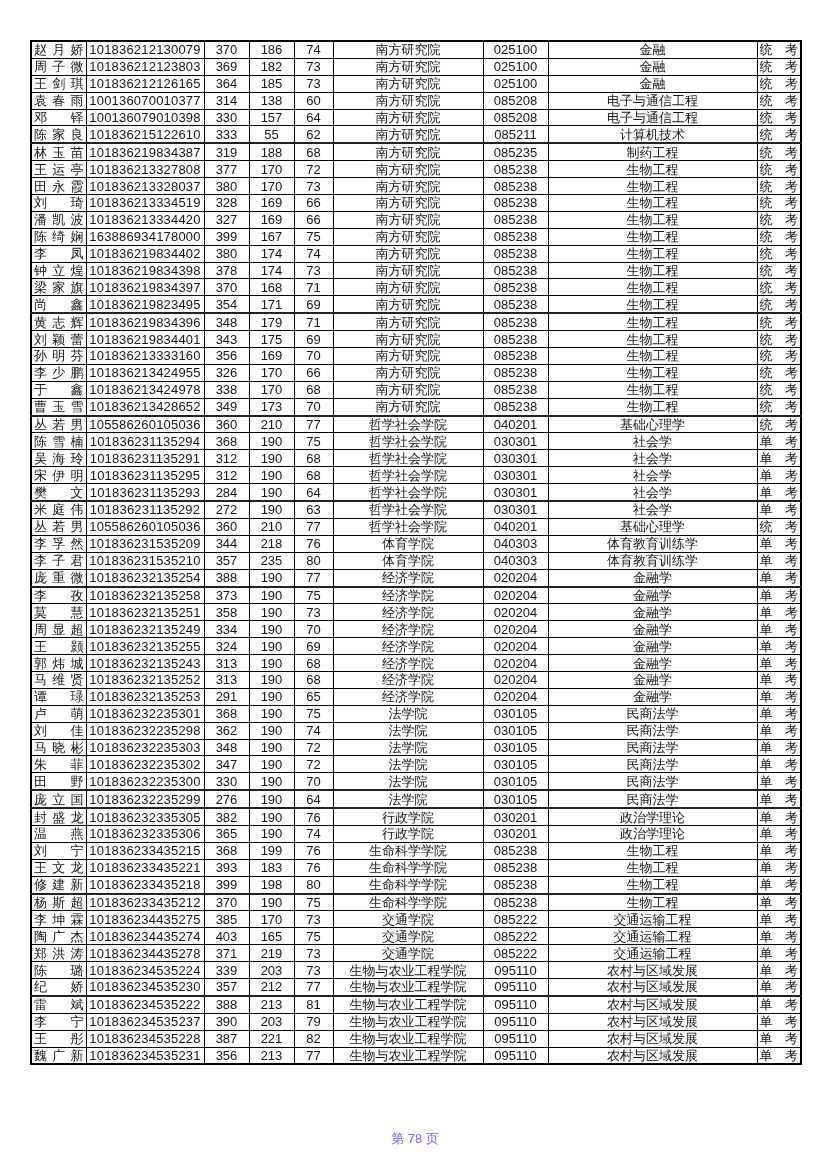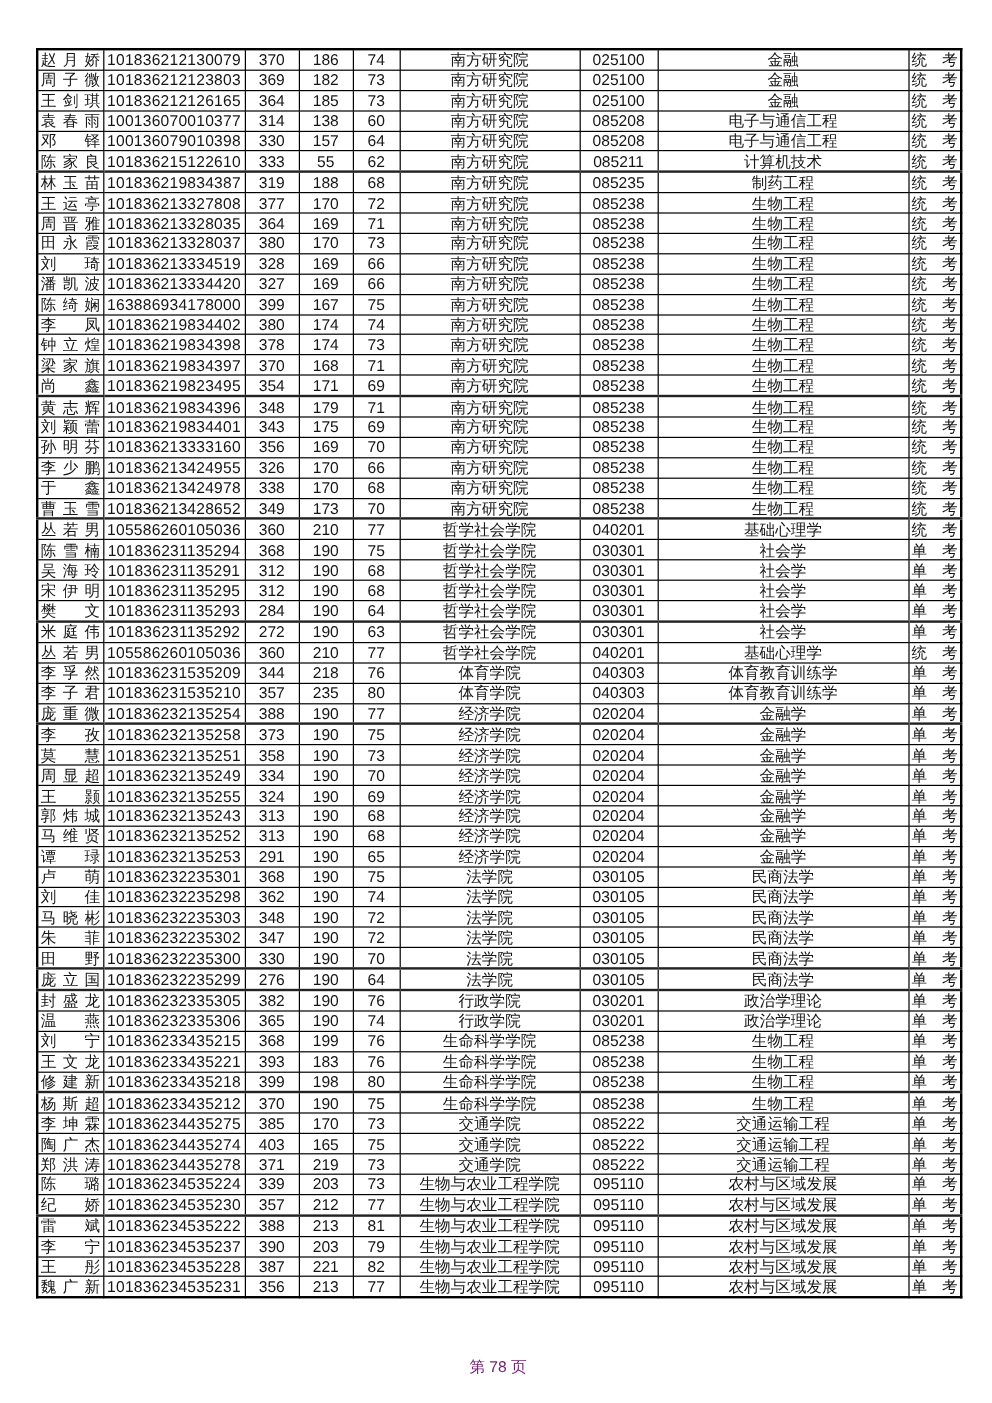--- a/index.html
+++ b/index.html
@@ -30,21 +30,21 @@
     color: #151515;
   }
   
   td.col-name { text-align: justify; text-align-last: justify; padding: 0 5px; }
   td.col-exam_type { text-align: justify; text-align-last: justify; padding: 0 9px; }
   td.col-id { letter-spacing: 0.2px; }
   tr.thick-bottom td { border-bottom: 2px solid #222222; }
 
   .footer {
     position: absolute; left: 30px; top: 1130px; width: 770px;
-    text-align: center; font-size: 13px; color: #701a75;
+    text-align: center; font-size: 13px; color: #8b5cf6;
   }
 </style>
 </head>
 <body>
 
 <div class="page">
   <table class="results-table">
     <colgroup>
       <col style="width:55px">
       <col style="width:118px">
@@ -139,31 +139,20 @@
           <td class="col-id">101836213327808</td>
           <td class="col-score1">377</td>
           <td class="col-score2">170</td>
           <td class="col-score3">72</td>
           <td class="col-college">南方研究院</td>
           <td class="col-major_code">085238</td>
           <td class="col-major">生物工程</td>
           <td class="col-exam_type">统考</td>
         </tr>
         <tr>
-          <td class="col-name">周晋雅</td>
-          <td class="col-id">101836213328035</td>
-          <td class="col-score1">364</td>
-          <td class="col-score2">169</td>
-          <td class="col-score3">71</td>
-          <td class="col-college">南方研究院</td>
-          <td class="col-major_code">085238</td>
-          <td class="col-major">生物工程</td>
-          <td class="col-exam_type">统考</td>
-        </tr>
-        <tr>
           <td class="col-name">田永霞</td>
           <td class="col-id">101836213328037</td>
           <td class="col-score1">380</td>
           <td class="col-score2">170</td>
           <td class="col-score3">73</td>
           <td class="col-college">南方研究院</td>
           <td class="col-major_code">085238</td>
           <td class="col-major">生物工程</td>
           <td class="col-exam_type">统考</td>
         </tr>

